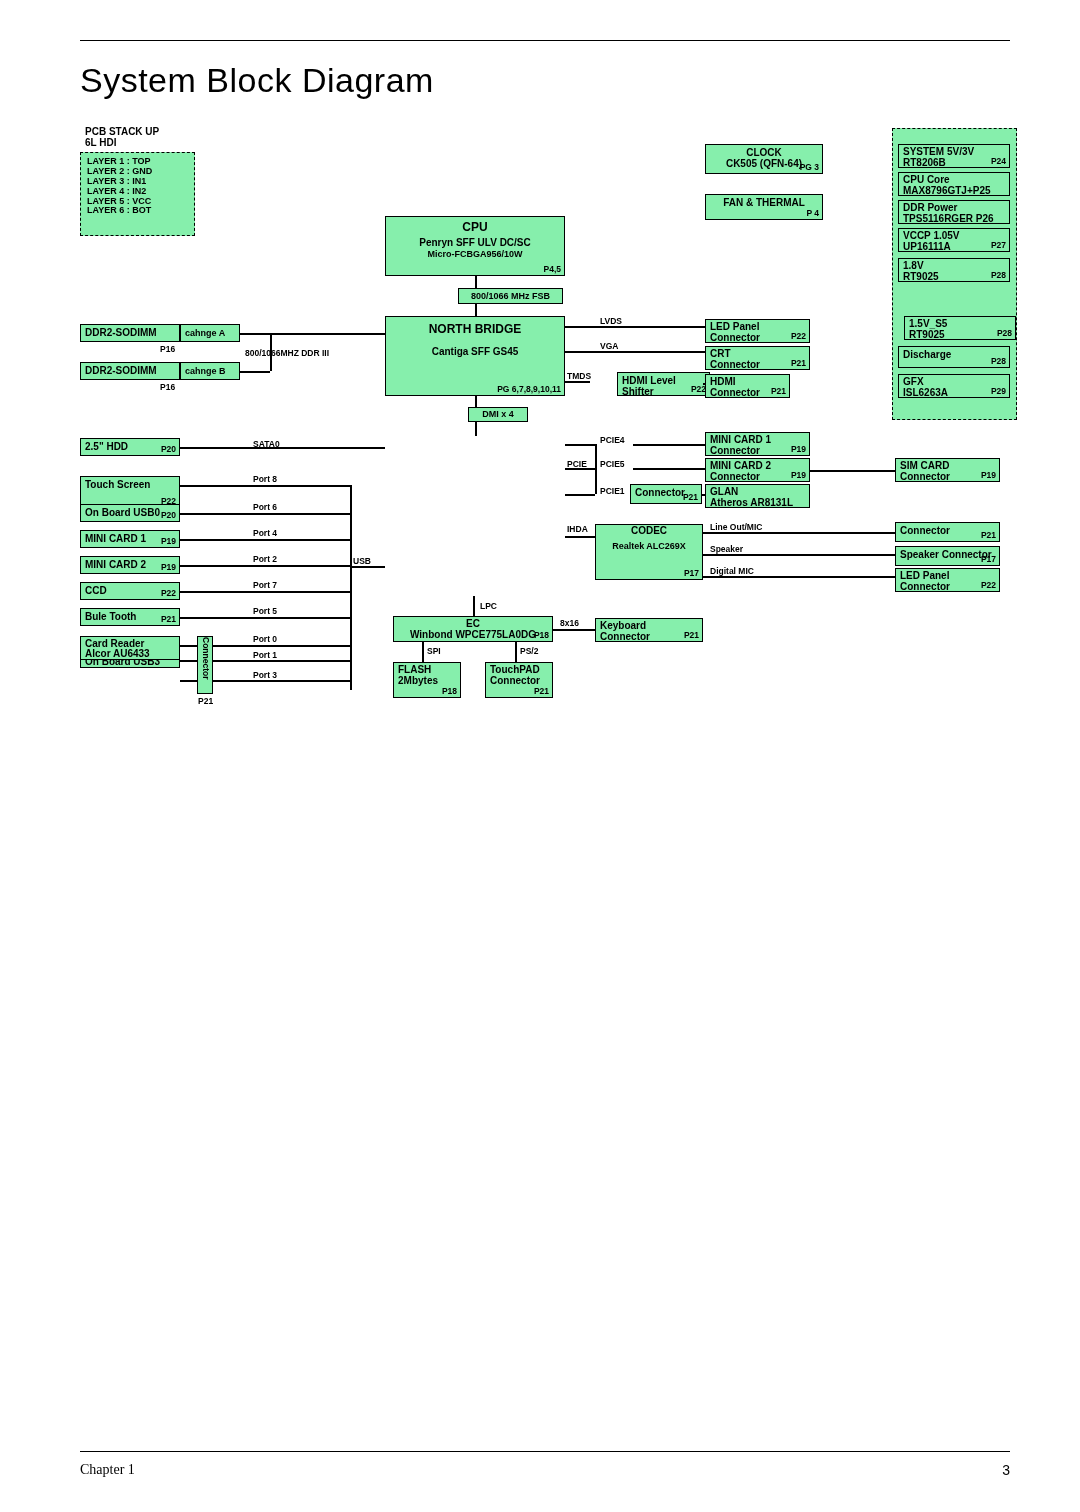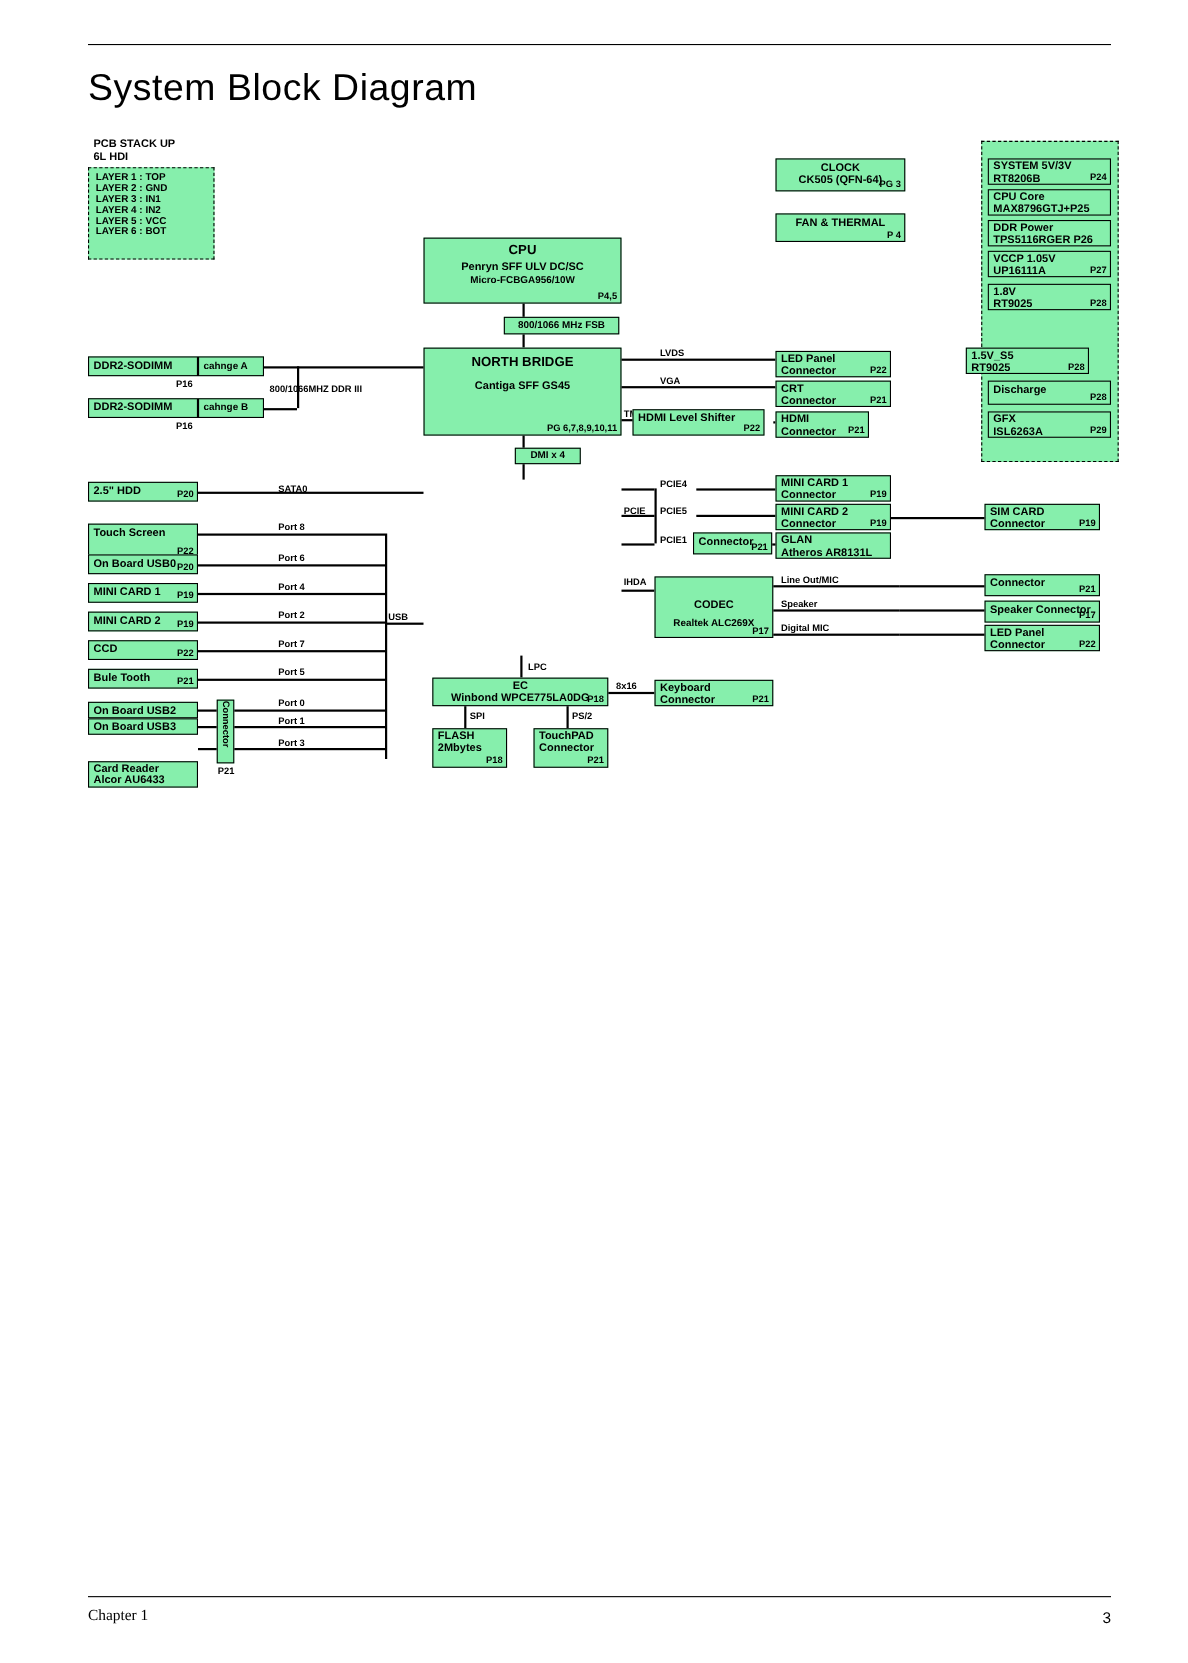--- a/index.html
+++ b/index.html
@@ -87,21 +87,21 @@
     <div class="box" style="left:625px; top:193px; width:105px; height:24px; line-height:1.05"><span style="white-space:pre">LED Panel
 Connector</span><span class="pg">P22</span></div>
 
     <div class="line h" style="left:485px; top:225px; width:140px"></div>
     <div class="lbl" style="left:520px; top:215px">VGA</div>
     <div class="box" style="left:625px; top:220px; width:105px; height:24px; line-height:1.05"><span style="white-space:pre">CRT
 Connector</span><span class="pg">P21</span></div>
 
     <div class="line h" style="left:485px; top:255px; width:25px"></div>
     <div class="lbl" style="left:487px; top:245px">TMDS</div>
-    <div class="box" style="left:495px; top:246px; width:120px; height:24px"><span>HDMI Level Shifter</span><span class="pg">P22</span></div>
+    <div class="box" style="left:537px; top:246px; width:93px; height:24px"><span>HDMI Level Shifter</span><span class="pg">P22</span></div>
     <div class="line h" style="left:623px; top:257px; width:2px"></div>
     <div class="box" style="left:625px; top:248px; width:85px; height:24px; line-height:1.05"><span style="white-space:pre">HDMI
 Connector</span><span class="pg">P21</span></div>
 
     <div class="box" style="left:0; top:312px; width:100px; height:18px"><span>2.5" HDD</span><span class="pg">P20</span></div>
     <div class="lbl" style="left:173px; top:313px">SATA0</div>
     <div class="line h" style="left:100px; top:321px; width:205px"></div>
 
     <div class="box" style="left:0; top:350px; width:100px; height:32px"><span>Touch Screen</span><span class="pg">P22</span></div>
     <div class="lbl" style="left:173px; top:348px">Port 8</div>
@@ -128,21 +128,21 @@
     <div class="lbl" style="left:173px; top:480px">Port 5</div>
     <div class="line h" style="left:100px; top:491px; width:170px"></div>
 
     <div class="line v" style="left:270px; top:359px; height:205px"></div>
     <div class="line h" style="left:270px; top:440px; width:35px"></div>
 
     <div class="box" style="left:0; top:512px; width:100px; height:15px"><span>On Board USB2</span></div>
     <div class="lbl" style="left:173px; top:508px">Port 0</div>
     <div class="box" style="left:0; top:527px; width:100px; height:15px"><span>On Board USB3</span></div>
     <div class="lbl" style="left:173px; top:524px">Port 1</div>
-    <div class="box" style="left:0; top:566px; width:100px; height:24px; line-height:1.0"><span style="white-space:pre">Card Reader
+    <div class="box" style="left:0; top:510px; width:100px; height:24px; line-height:1.0"><span style="white-space:pre">Card Reader
 Alcor AU6433</span></div>
     <div class="lbl" style="left:173px; top:544px">Port 3</div>
 
     <div class="box" style="left:117px; top:510px; width:16px; height:58px; padding:0; text-align:center">
       <span class="vertical-text">Connector</span>
     </div>
     <div class="lbl" style="left:118px; top:570px">P21</div>
     <div class="line h" style="left:100px; top:519px; width:17px"></div>
     <div class="line h" style="left:100px; top:534px; width:17px"></div>
     <div class="line h" style="left:100px; top:554px; width:17px"></div>
@@ -170,21 +170,21 @@
     <div class="lbl" style="left:520px; top:360px">PCIE1</div>
     <div class="box" style="left:550px; top:358px; width:72px; height:20px"><span>Connector</span><span class="pg">P21</span></div>
     <div class="line h" style="left:485px; top:368px; width:30px"></div>
     <div class="line v" style="left:515px; top:318px; height:50px"></div>
     <div class="box" style="left:625px; top:358px; width:105px; height:24px; line-height:1.05"><span style="white-space:pre">GLAN
 Atheros AR8131L</span></div>
     <div class="line h" style="left:622px; top:368px; width:3px"></div>
 
     <div class="line h" style="left:485px; top:410px; width:30px"></div>
     <div class="lbl" style="left:487px; top:398px">IHDA</div>
-    <div class="box" style="left:515px; top:398px; width:108px; height:56px; text-align:center; padding-top:20px">
+    <div class="box" style="left:515px; top:398px; width:108px; height:56px; text-align:center; padding-top:0">
       <div class="hdr">CODEC</div>
       <div class="small" style="margin-top:6px">Realtek ALC269X</div>
       <span class="pg">P17</span>
     </div>
     <div class="line h" style="left:623px; top:406px; width:115px"></div>
     <div class="lbl" style="left:630px; top:396px">Line Out/MIC</div>
     <div class="box" style="left:815px; top:396px; width:105px; height:20px"><span>Connector</span><span class="pg">P21</span></div>
     <div class="line h" style="left:738px; top:406px; width:77px"></div>
 
     <div class="line h" style="left:623px; top:428px; width:115px"></div>
@@ -228,21 +228,21 @@
     <div class="box" style="left:818px; top:18px; width:112px; height:24px; line-height:1.05"><span style="white-space:pre">SYSTEM 5V/3V
 RT8206B</span><span class="pg">P24</span></div>
     <div class="box" style="left:818px; top:46px; width:112px; height:24px; line-height:1.05"><span style="white-space:pre">CPU Core
 MAX8796GTJ+P25</span></div>
     <div class="box" style="left:818px; top:74px; width:112px; height:24px; line-height:1.05"><span style="white-space:pre">DDR Power
 TPS5116RGER P26</span></div>
     <div class="box" style="left:818px; top:102px; width:112px; height:24px; line-height:1.05"><span style="white-space:pre">VCCP 1.05V
 UP16111A</span><span class="pg">P27</span></div>
     <div class="box" style="left:818px; top:132px; width:112px; height:24px; line-height:1.05"><span style="white-space:pre">1.8V
 RT9025</span><span class="pg">P28</span></div>
-    <div class="box" style="left:798px; top:190px; width:112px; height:24px; line-height:1.05"><span style="white-space:pre">1.5V_S5
+    <div class="box" style="left:824px; top:190px; width:112px; height:24px; line-height:1.05"><span style="white-space:pre">1.5V_S5
 RT9025</span><span class="pg">P28</span></div>
     <div class="box" style="left:818px; top:220px; width:112px; height:22px"><span>Discharge</span><span class="pg">P28</span></div>
     <div class="box" style="left:818px; top:248px; width:112px; height:24px; line-height:1.05"><span style="white-space:pre">GFX
 ISL6263A</span><span class="pg">P29</span></div>
 
   </div>
 
   <div class="rule-bot"></div>
   <div class="footer-left">Chapter 1</div>
   <div class="footer-right">3</div>

